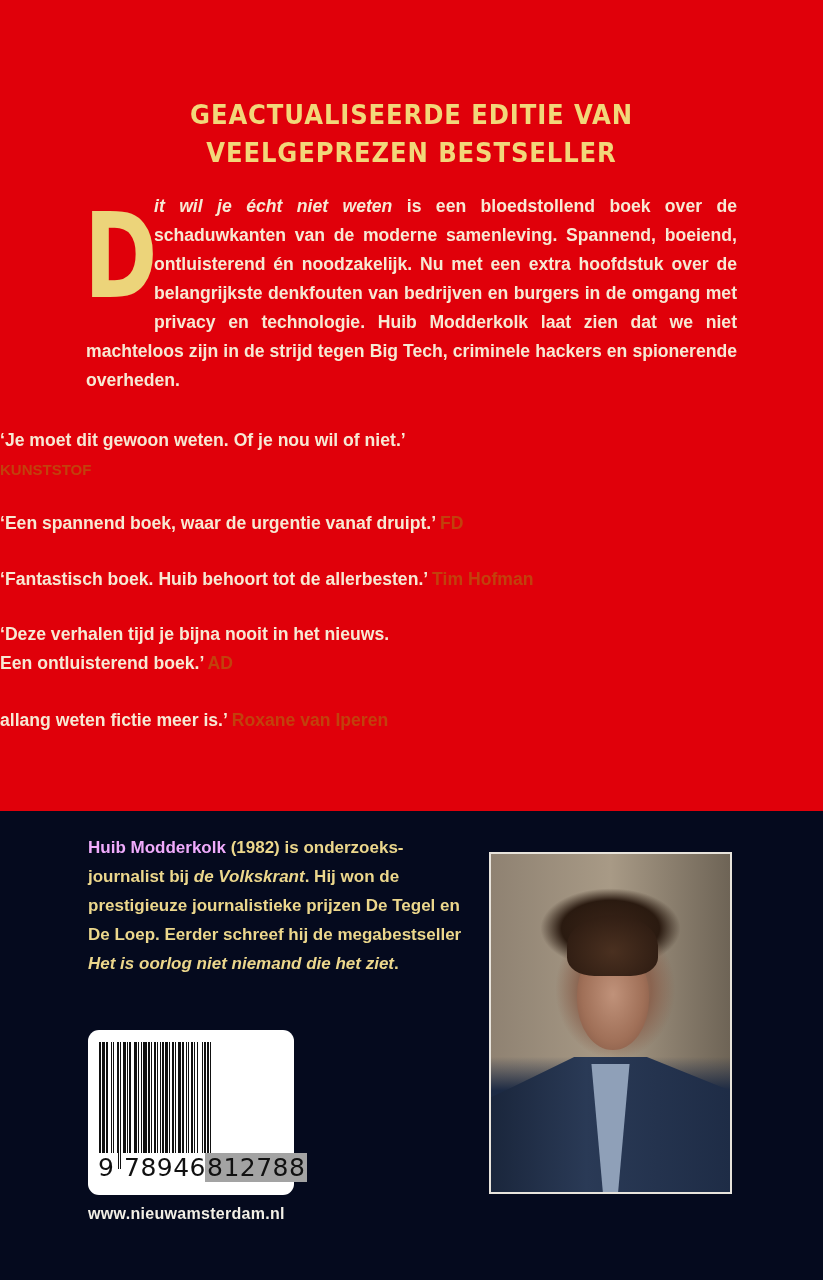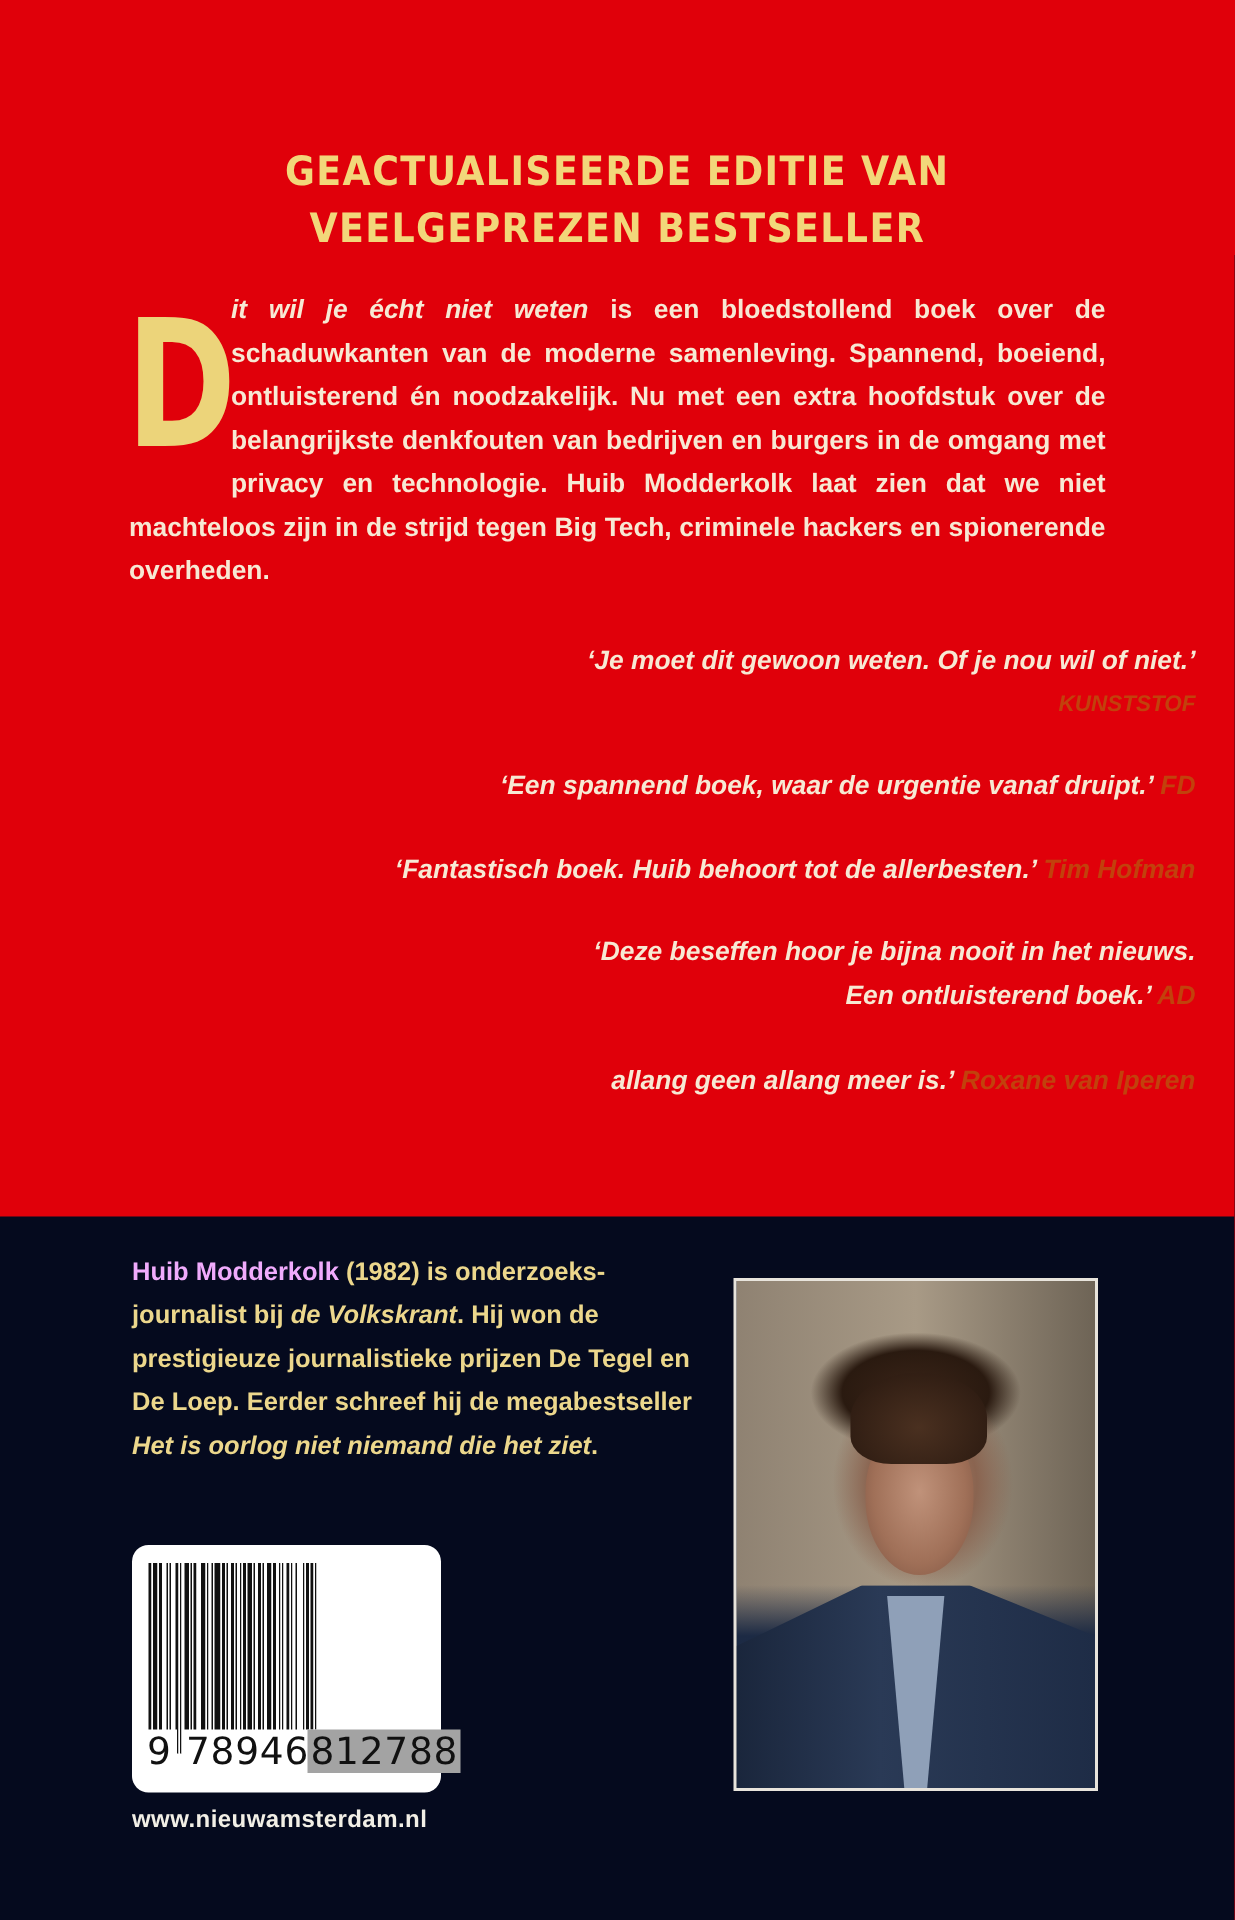--- a/index.html
+++ b/index.html
@@ -27,22 +27,22 @@
     .intro .dropcap {
       float: left; color: #ecd47a;
       font-family: "DejaVu Sans", sans-serif; font-weight: bold;
       font-size: 118px; line-height: 96px; height: 112px;
       margin: 16px 10px 0 -2px; transform: scaleX(0.75); transform-origin: left;
       width: 60px;
     }
     .intro em { font-style: italic; }
 
     .quote {
-      position: absolute; left: 0; width: 797px; text-align: right;
-      color: #f7e9d4; font-weight: bold; font-size: 17.6px; line-height: 29px; font-style: italic;
+      position: absolute; left: 0; width: 797px; text-align: left;
+      color: #f7e9d4; font-weight: bold; font-size: 17.6px; line-height: 29px;
     }
     .quote .attr { color: #c2410c; }
     .quote .attr-block { display: block; font-size: 15px; }
 
     .bio {
       position: absolute; left: 88px; top: 833px; width: 380px;
       color: #ecd78c; font-weight: bold; font-size: 17px; line-height: 29px;
     }
     .bio .name { color: #f0abfc; }
     .bio em { font-style: italic; }
@@ -124,26 +124,26 @@
   <span>‘Een spannend boek, waar de urgentie vanaf druipt.’</span>
   <span class="attr">FD</span>
 </div>
 
 <div class="quote" style="top:565px;">
   <span>‘Fantastisch boek. Huib behoort tot de allerbesten.’</span>
   <span class="attr">Tim Hofman</span>
 </div>
 
 <div class="quote" style="top:620px;">
-  <div>‘Deze beseffen hoor je bijna nooit in het nieuws.</div>
+  <div>‘Deze verhalen tijd je bijna nooit in het nieuws.</div>
   <div><span>Een ontluisterend boek.’</span> <span class="attr">AD</span></div>
 </div>
 
 <div class="quote" style="top:706px;">
-  <div><span>allang geen allang meer is.’</span> <span class="attr">Roxane van Iperen</span></div>
+  <div><span>allang weten fictie meer is.’</span> <span class="attr">Roxane van Iperen</span></div>
 </div>
 
 <div class="bio">
   <span class="name">Huib Modderkolk</span><span> (1982) is onderzoeks-journalist bij </span><em>de Volkskrant</em><span>. Hij won de prestigieuze journalistieke prijzen De Tegel en De Loep. Eerder schreef hij de megabestseller </span><em>Het is oorlog niet niemand die het ziet</em><span>.</span>
 </div>
 
 <div class="photo" title="Portrait of Huib Modderkolk">
   <div class="jacket"></div>
   <div class="shirt"></div>
   <div class="head"></div>

